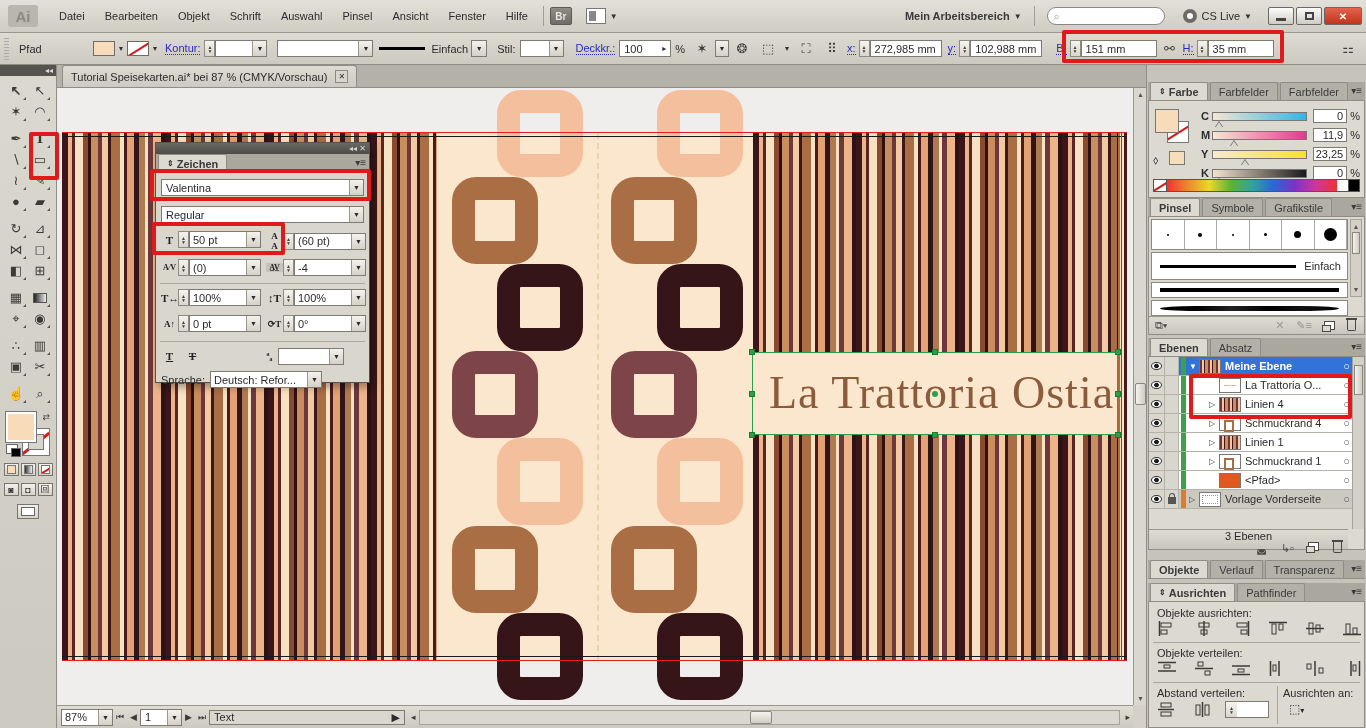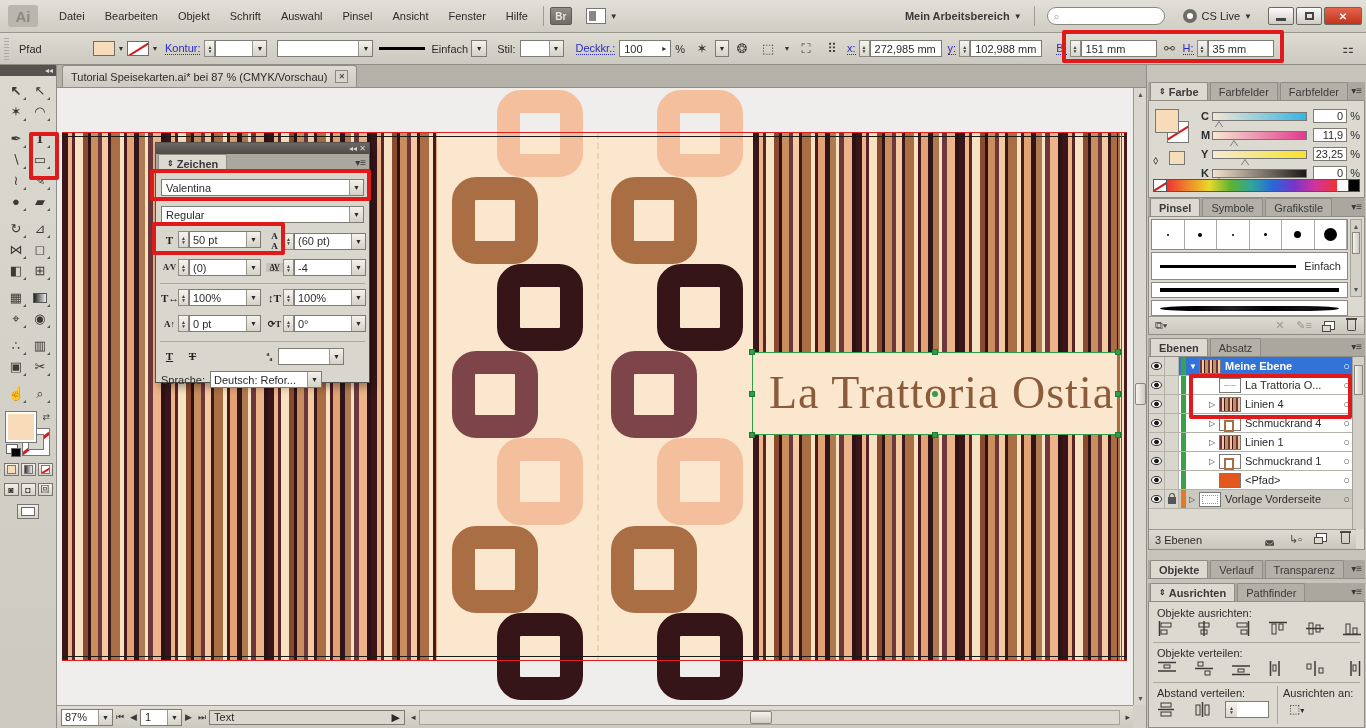--- a/index.html
+++ b/index.html
@@ -875,21 +875,21 @@
      <span class="lr-tri" style="">▷</span>
      <span class="lr-thumb thumb-dotted"></span>
      <span class="lr-name">Vorlage Vorderseite</span>
      <span class="lr-target">○</span>
 
      </div>
         </div>
       <div class="layers-scroll" style="top:0;height:172px;">
         <div class="abs" style="left:1px;top:8px;width:9px;height:30px;background:linear-gradient(90deg,#f4f2ec,#cfccc3);border:1px solid #8a887f;"></div>
       </div>
-      <div class="layers-bottom" style="position:absolute;left:0;right:8px;bottom:0;">
+      <div class="layers-bottom" style="position:absolute;left:0;right:16px;bottom:0;flex-direction:column;">
         <span>3 Ebenen</span>
         <div class="lb-icons">
           <span class="pt-icon">◛</span>
           <span class="pt-icon">↳▫</span>
           <span class="newicon"></span>
           <span class="trash"></span>
         </div>
       </div>
     </div>
   </div>

